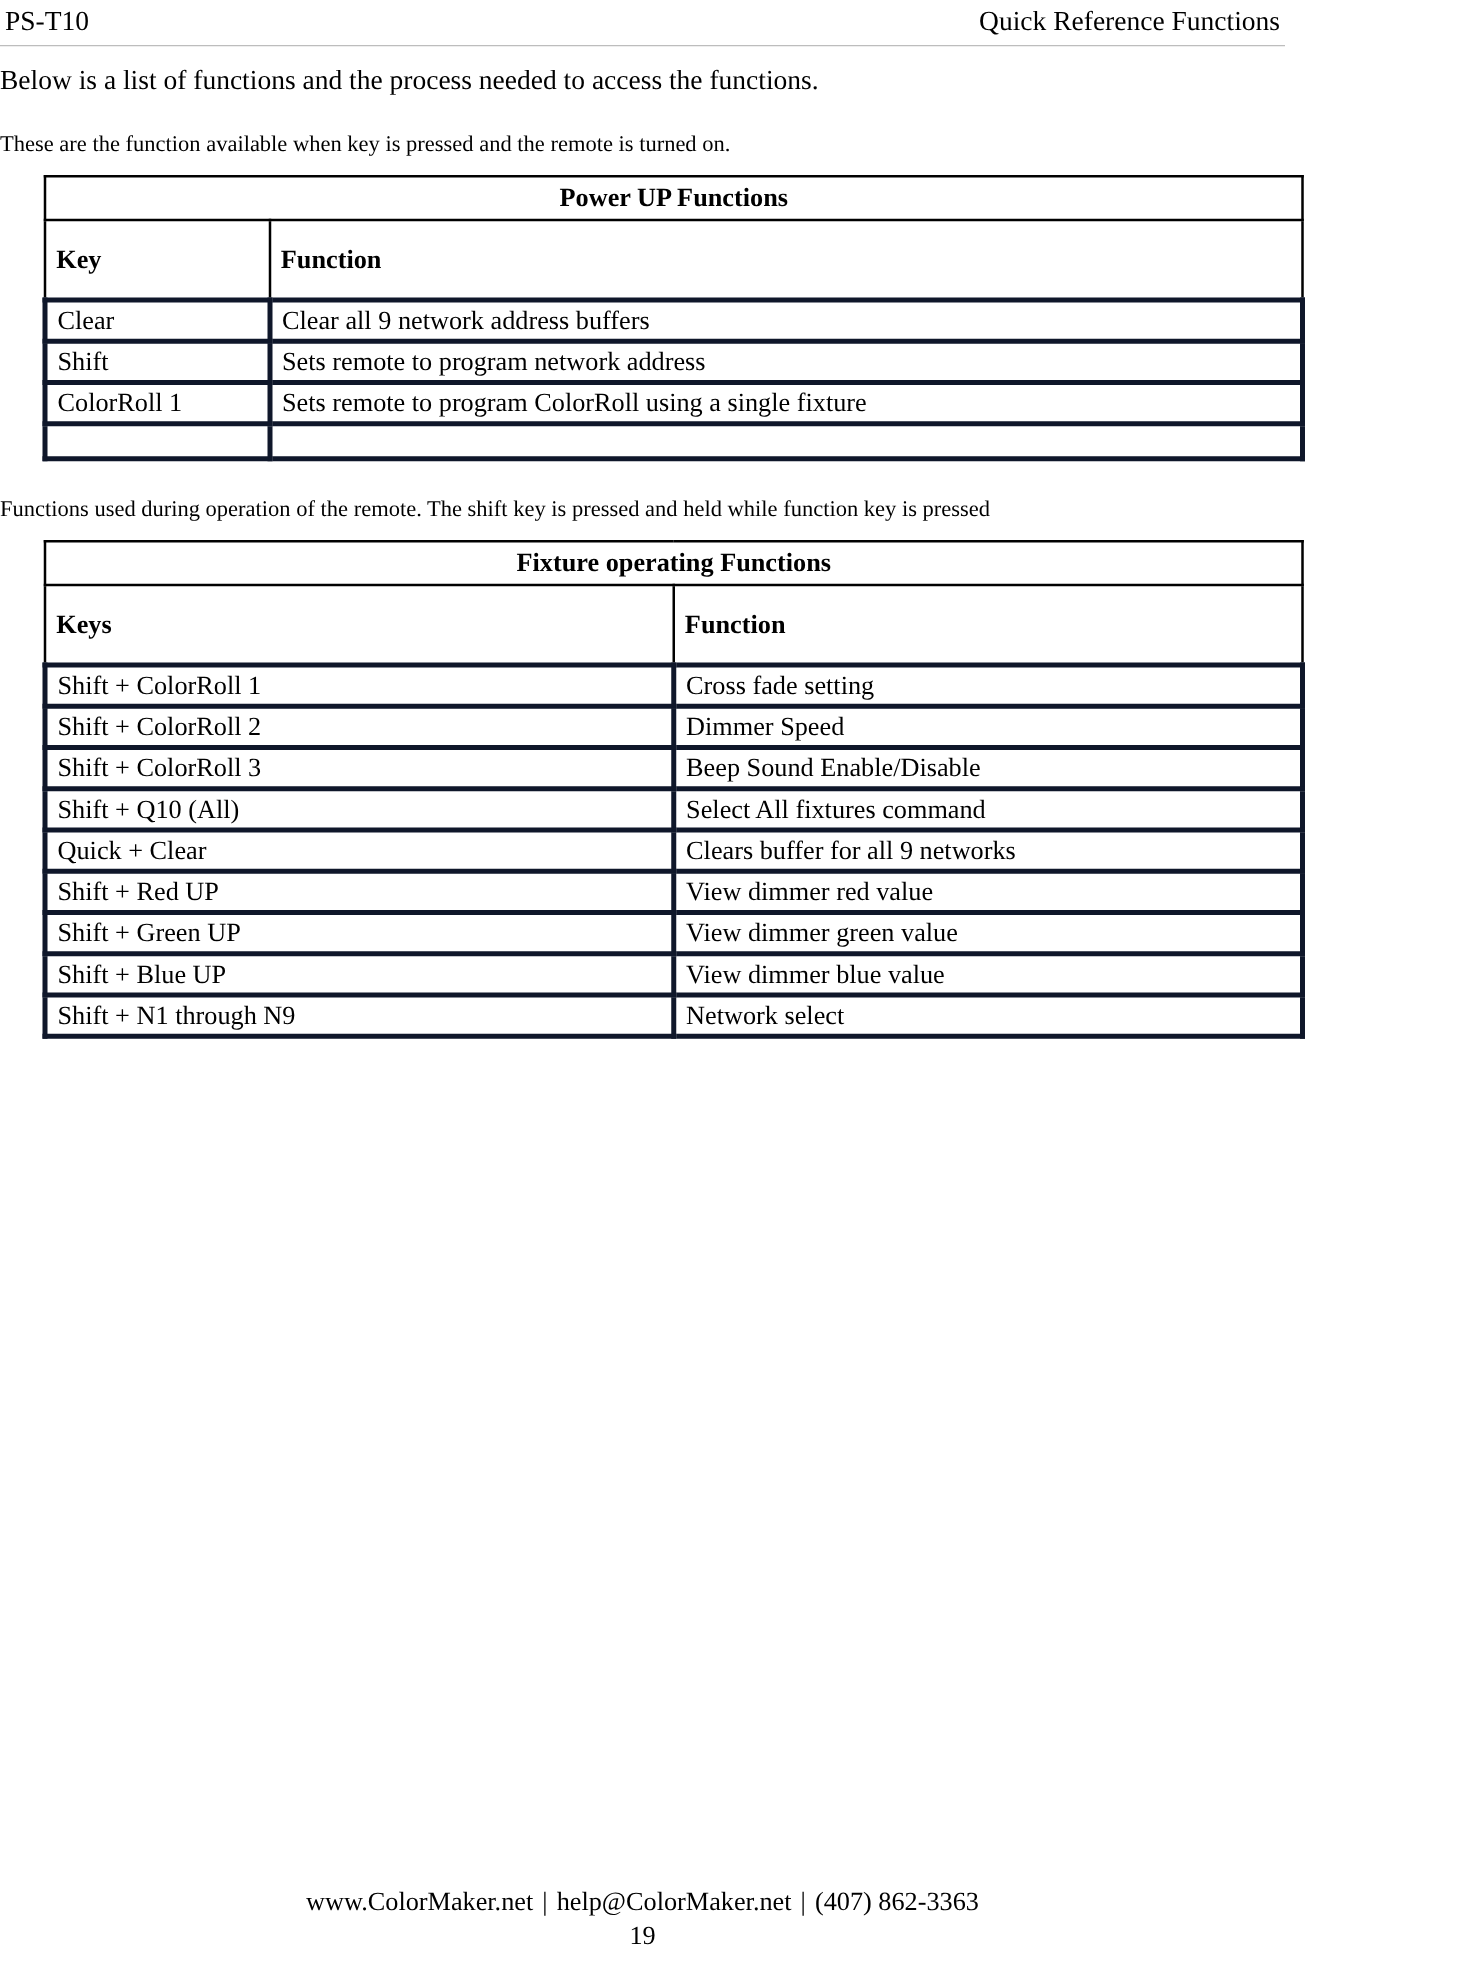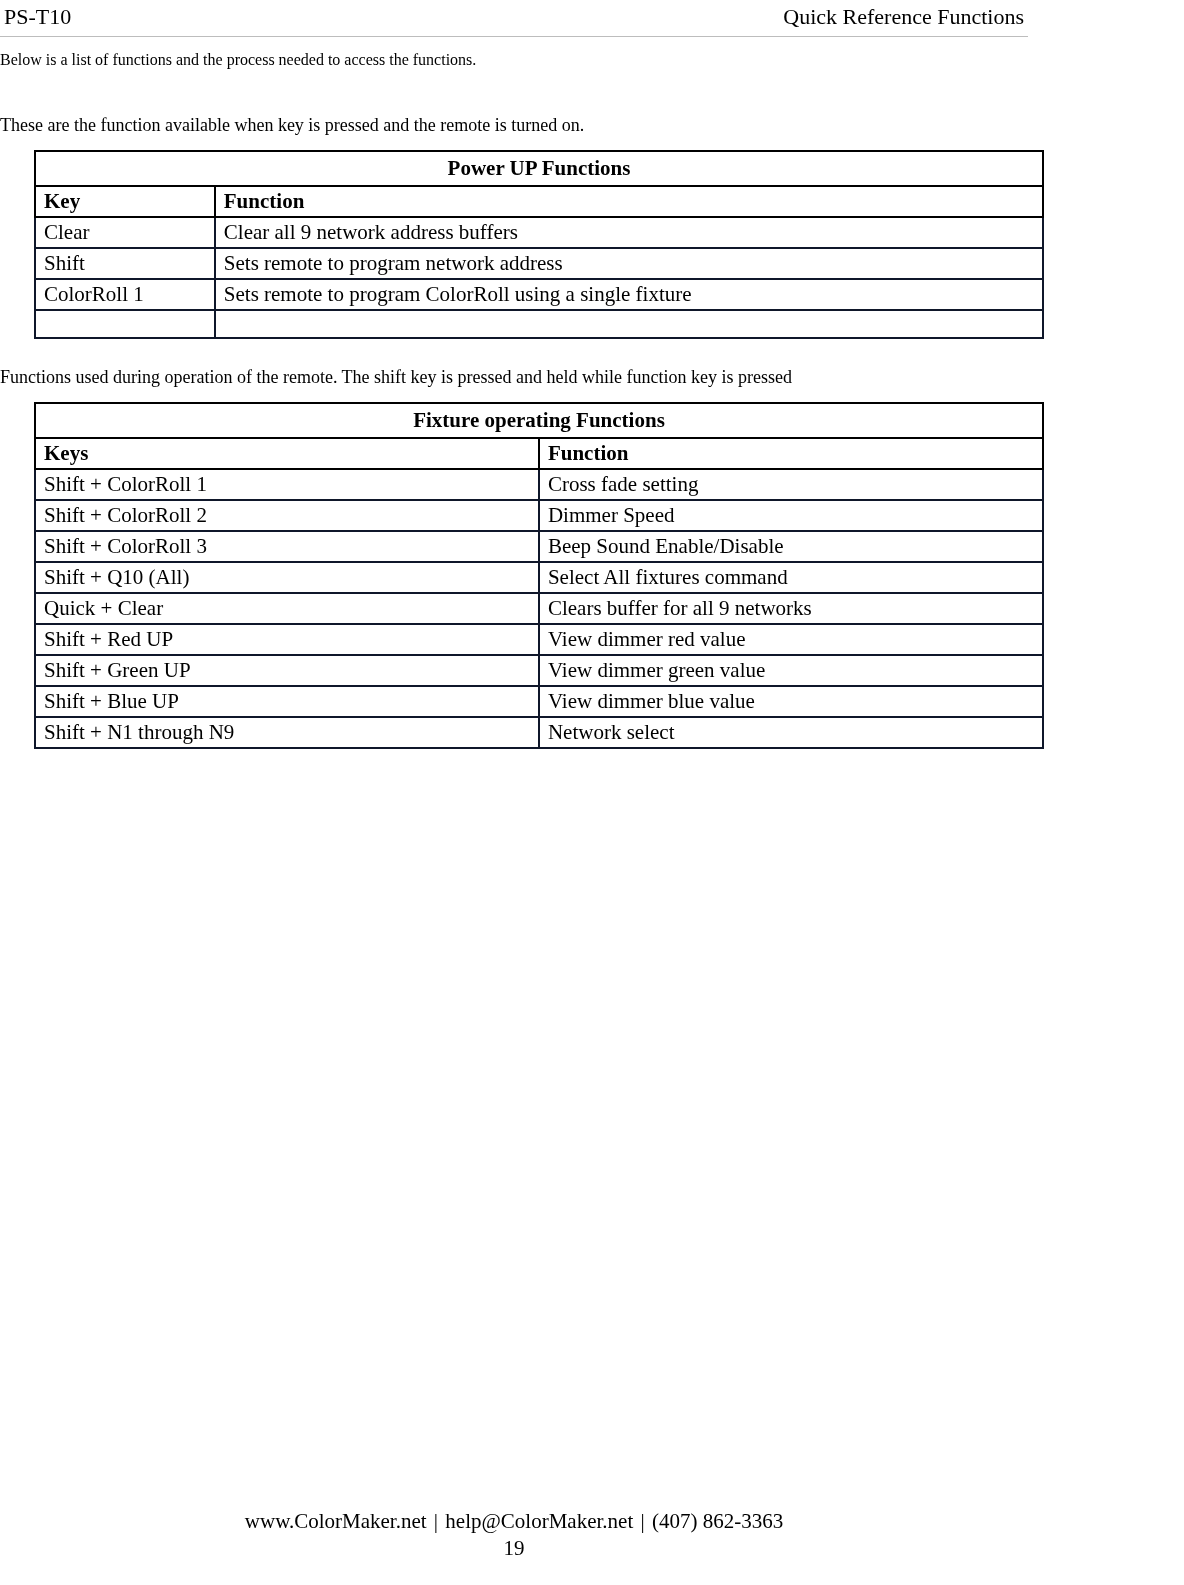--- a/index.html
+++ b/index.html
@@ -22,22 +22,22 @@
     display: flex;
     justify-content: space-between;
     padding: 4px 4px 6px 4px;
     border-bottom: 1px solid #bdbdbd;
     font-size: 22px;
   }
   .content {
     padding: 8px 4px 0 0;
   }
   .para {
-    margin: 6px 0 46px 0;
-    font-size: 16px;
+    margin: 6px 0 28px 0;
+    font-size: 22px;
   }
   .para2 {
     margin: 28px 0 14px 0;
     font-size: 18px;
   }
   table.func {
     border-collapse: collapse;
     margin-left: 34px;
     width: 1010px;
     font-size: 21px;
@@ -46,24 +46,24 @@
     border: 2px solid #000;
     text-align: center;
     font-weight: bold;
     padding: 4px 8px;
     font-size: 21px;
   }
   table.func th.col {
     border: 2px solid #000;
     text-align: left;
     font-weight: bold;
-    padding: 2px 8px;
+    padding: 18px 8px;
   }
   table.func td {
-    border: 2px solid #0f172a;
+    border: 4px solid #0f172a;
     padding: 2px 8px;
     height: 28px;
   }
   table.t1 col.c1 { width: 180px; }
   table.t1 col.c2 { width: 830px; }
   table.t2 col.c1 { width: 505px; }
   table.t2 col.c2 { width: 505px; }
   .footer {
     position: absolute;
     bottom: 24px;

